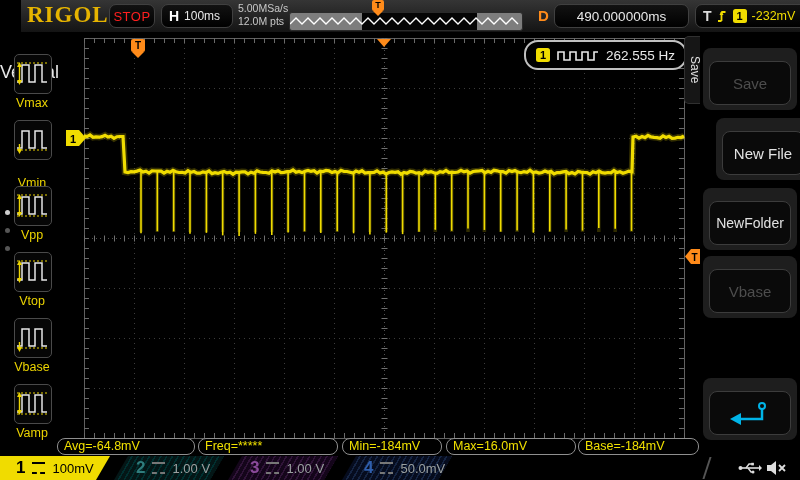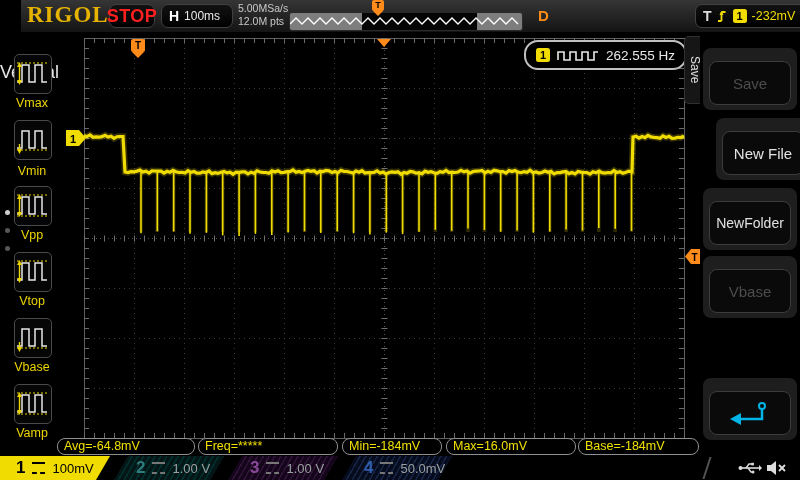--- a/index.html
+++ b/index.html
@@ -7,21 +7,21 @@
           font-family:"Liberation Sans",sans-serif;-webkit-font-smoothing:antialiased;}
   
   .topbar{position:absolute;left:0;top:0;width:800px;height:32px;
           background:linear-gradient(180deg,#353535,#141414);margin-left:21px;}
   .brand{position:absolute;left:6px;top:2px;font-family:"Liberation Serif",serif;
          font-weight:bold;font-size:23px;color:#e6b400;letter-spacing:1px;}
   .tb-box{position:absolute;top:4px;height:24px;background:linear-gradient(180deg,#121212,#000);
           border:1px solid #404040;border-radius:7px;box-sizing:border-box;
           display:flex;align-items:center;color:#e8e8e8;}
   .stopbox{left:88px;width:46px;justify-content:center;}
-  .stoptxt{color:#ff1f1f;font-weight:bold;font-size:18px;letter-spacing:.5px;}
+  .stoptxt{color:#ff1f1f;font-weight:normal;font-size:13px;letter-spacing:.5px;}
   .hbox{left:140px;width:72px;padding:0 7px;}
   .hlabel{font-weight:bold;font-size:14px;color:#fff;}
   .hval{flex:1;text-align:center;font-size:12px;}
   .sample{position:absolute;left:217px;top:2px;font-size:10.5px;line-height:13px;color:#c8c8c8;}
   .membar{position:absolute;left:268px;top:12px;width:232px;height:17px;background:#7d7d7d;
           border:1px solid #2a2a2a;border-radius:3px;overflow:hidden;}
   .memwin{position:absolute;left:72px;top:0;width:115px;height:17px;background:#050505;}
   .memwave{position:absolute;left:0;top:0;}
   .tposmark{position:absolute;left:351px;top:0px;width:12px;text-align:center;}
   .tposmark .sq{width:12px;height:11px;background:#ff8b1a;color:#000;font-weight:bold;
@@ -107,20 +107,23 @@
       <div class="memwin"></div>
       <svg class="memwave" width="230" height="17" id="memwave">
           <polyline points="0,11 6,5 12,11 18,5 24,11 30,5 36,11 42,5 48,11 54,5 60,11 66,5 72,11 78,5 84,11 90,5 96,11 102,5 108,11 114,5 120,11 126,5 132,11 138,5 144,11 150,5 156,11 162,5 168,11 174,5 180,11 186,5 192,11 198,5 204,11 210,5 216,11 222,5 228,11 " stroke="#fff" stroke-width="1.4" fill="none"></polyline>
         </svg>
     </div>
     <div class="tposmark">
       <div class="sq">T</div>
       <div class="tri"></div>
     </div>
     <div class="dlabel">D</div>
+    <div class="tb-box dbox">
+      <span>490.000000ms</span>
+    </div>
     <div class="tb-box tbox">
       <span class="tlabel">T</span>
       <svg width="11" height="15" viewBox="0 0 11 15">
         <path d="M1,12 H4.5 M4.5,12 V3 M4.5,3 H8.5" stroke="#f0dc00" stroke-width="1.8" fill="none"></path>
         <path d="M4.5,2 L2.5,6 L6.5,6 Z" fill="#f0dc00"></path>
       </svg>
       <span class="badge1">1</span>
       <span class="tlevel">-232mV</span>
     </div>
   </div>
@@ -138,21 +141,21 @@
             </svg></div>
           <div class="meas-label" style="top: 42px;">Vmax</div>
         </div>
         <div class="meas-item" style="top: 88px; height: 60px;">
           <div class="meas-icon" style="top: 0px;"><svg width="35" height="37" viewBox="0 0 35 35">
               <polyline points="2,26 7,26 7,9 14,9 14,26 20,26 20,9 27,9 27,26 32,26" stroke="#e8e8e8" stroke-width="1.5" fill="none"></polyline>
               <line x1="2" y1="28" x2="32" y2="28" stroke="#ecd400" stroke-dasharray="2,2" stroke-width="1.2"></line>
               <line x1="4.5" y1="22" x2="4.5" y2="30" stroke="#ecd400" stroke-width="1.4"></line>
               <polygon points="4.5,32 2,27 7,27" fill="#ecd400"></polygon>
             </svg></div>
-          <div class="meas-label" style="top: 44px;">Vmin</div>
+          <div class="meas-label" style="top: 56px;">Vmin</div>
         </div>
         <div class="meas-item" style="top: 154px; height: 60px;">
           <div class="meas-icon" style="top: 0px;"><svg width="35" height="37" viewBox="0 0 35 35">
               <polyline points="2,26 7,26 7,9 14,9 14,26 20,26 20,9 27,9 27,26 32,26" stroke="#e8e8e8" stroke-width="1.5" fill="none"></polyline>
               <line x1="2" y1="7" x2="32" y2="7" stroke="#ecd400" stroke-dasharray="2,2" stroke-width="1.2"></line>
               <line x1="2" y1="28" x2="32" y2="28" stroke="#ecd400" stroke-dasharray="2,2" stroke-width="1.2"></line>
               <line x1="4.5" y1="9" x2="4.5" y2="26" stroke="#ecd400" stroke-width="1.4"></line>
               <polygon points="4.5,6 2,11 7,11" fill="#ecd400"></polygon>
               <polygon points="4.5,29 2,24 7,24" fill="#ecd400"></polygon>
             </svg></div>

